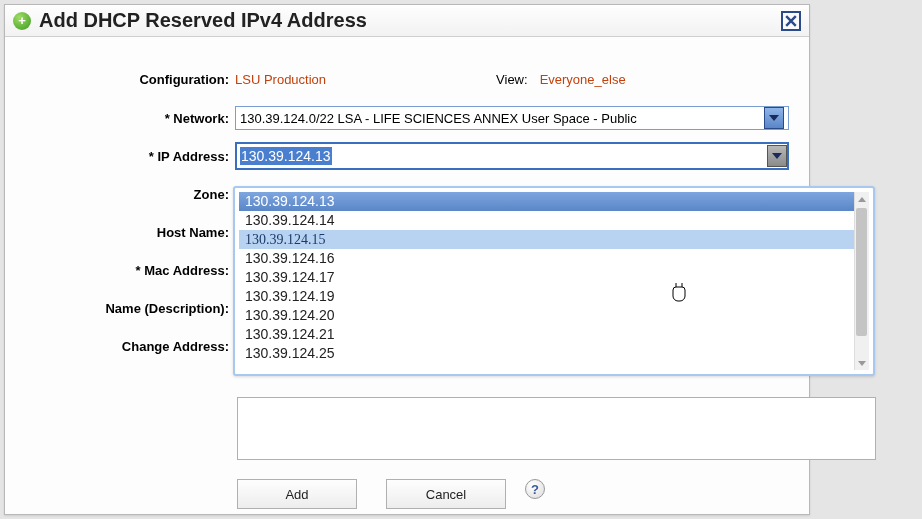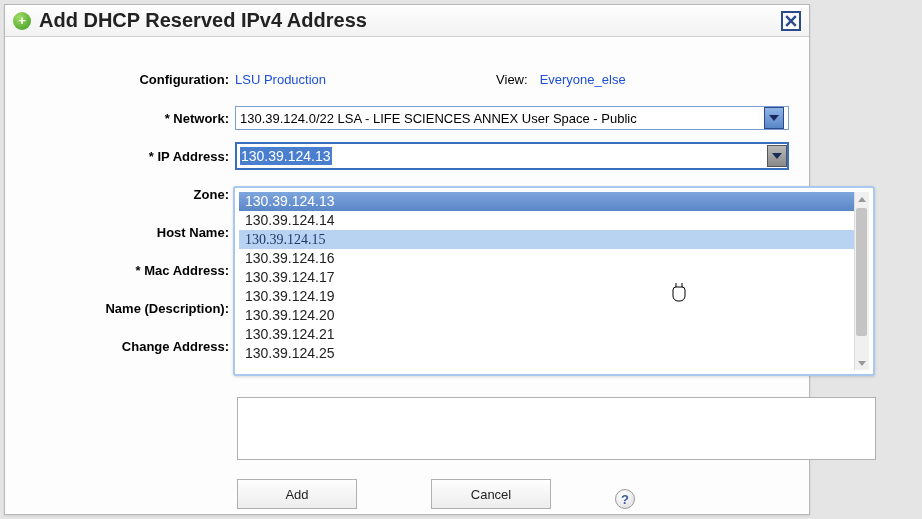--- a/index.html
+++ b/index.html
@@ -78,21 +78,21 @@
   }
   .form-row.top { height: 28px; margin-bottom: 8px; }
   .label {
     width: 210px;
     text-align: right;
     padding-right: 6px;
     color: #000;
     font-weight: bold;
   }
   .value-static {
-    color: #1d4ed8;
+    color: #c2410c;
   }
   .view-label {
     font-weight: normal;
     margin-left: 170px;
     margin-right: 12px;
   }
   .select-like {
     flex: 1;
     height: 24px;
     border: 1px solid #7a9ecf;
@@ -232,22 +232,22 @@
     height: 63px;
     border: 1px solid #b0b0b0;
     background: #fff;
   }
   
   .btn-bar {
     position: absolute;
     left: 232px;
     top: 442px;
     display: flex;
-    align-items: flex-end;
-    gap: 74px;
+    align-items: flex-start;
+    gap: 29px;
   }
   .btn {
     width: 120px;
     height: 30px;
     border: 1px solid #b0b0b0;
     background: linear-gradient(#fefefe, #ededed);
     cursor: pointer;
     font-size: 13px;
     color: #222;
   }

